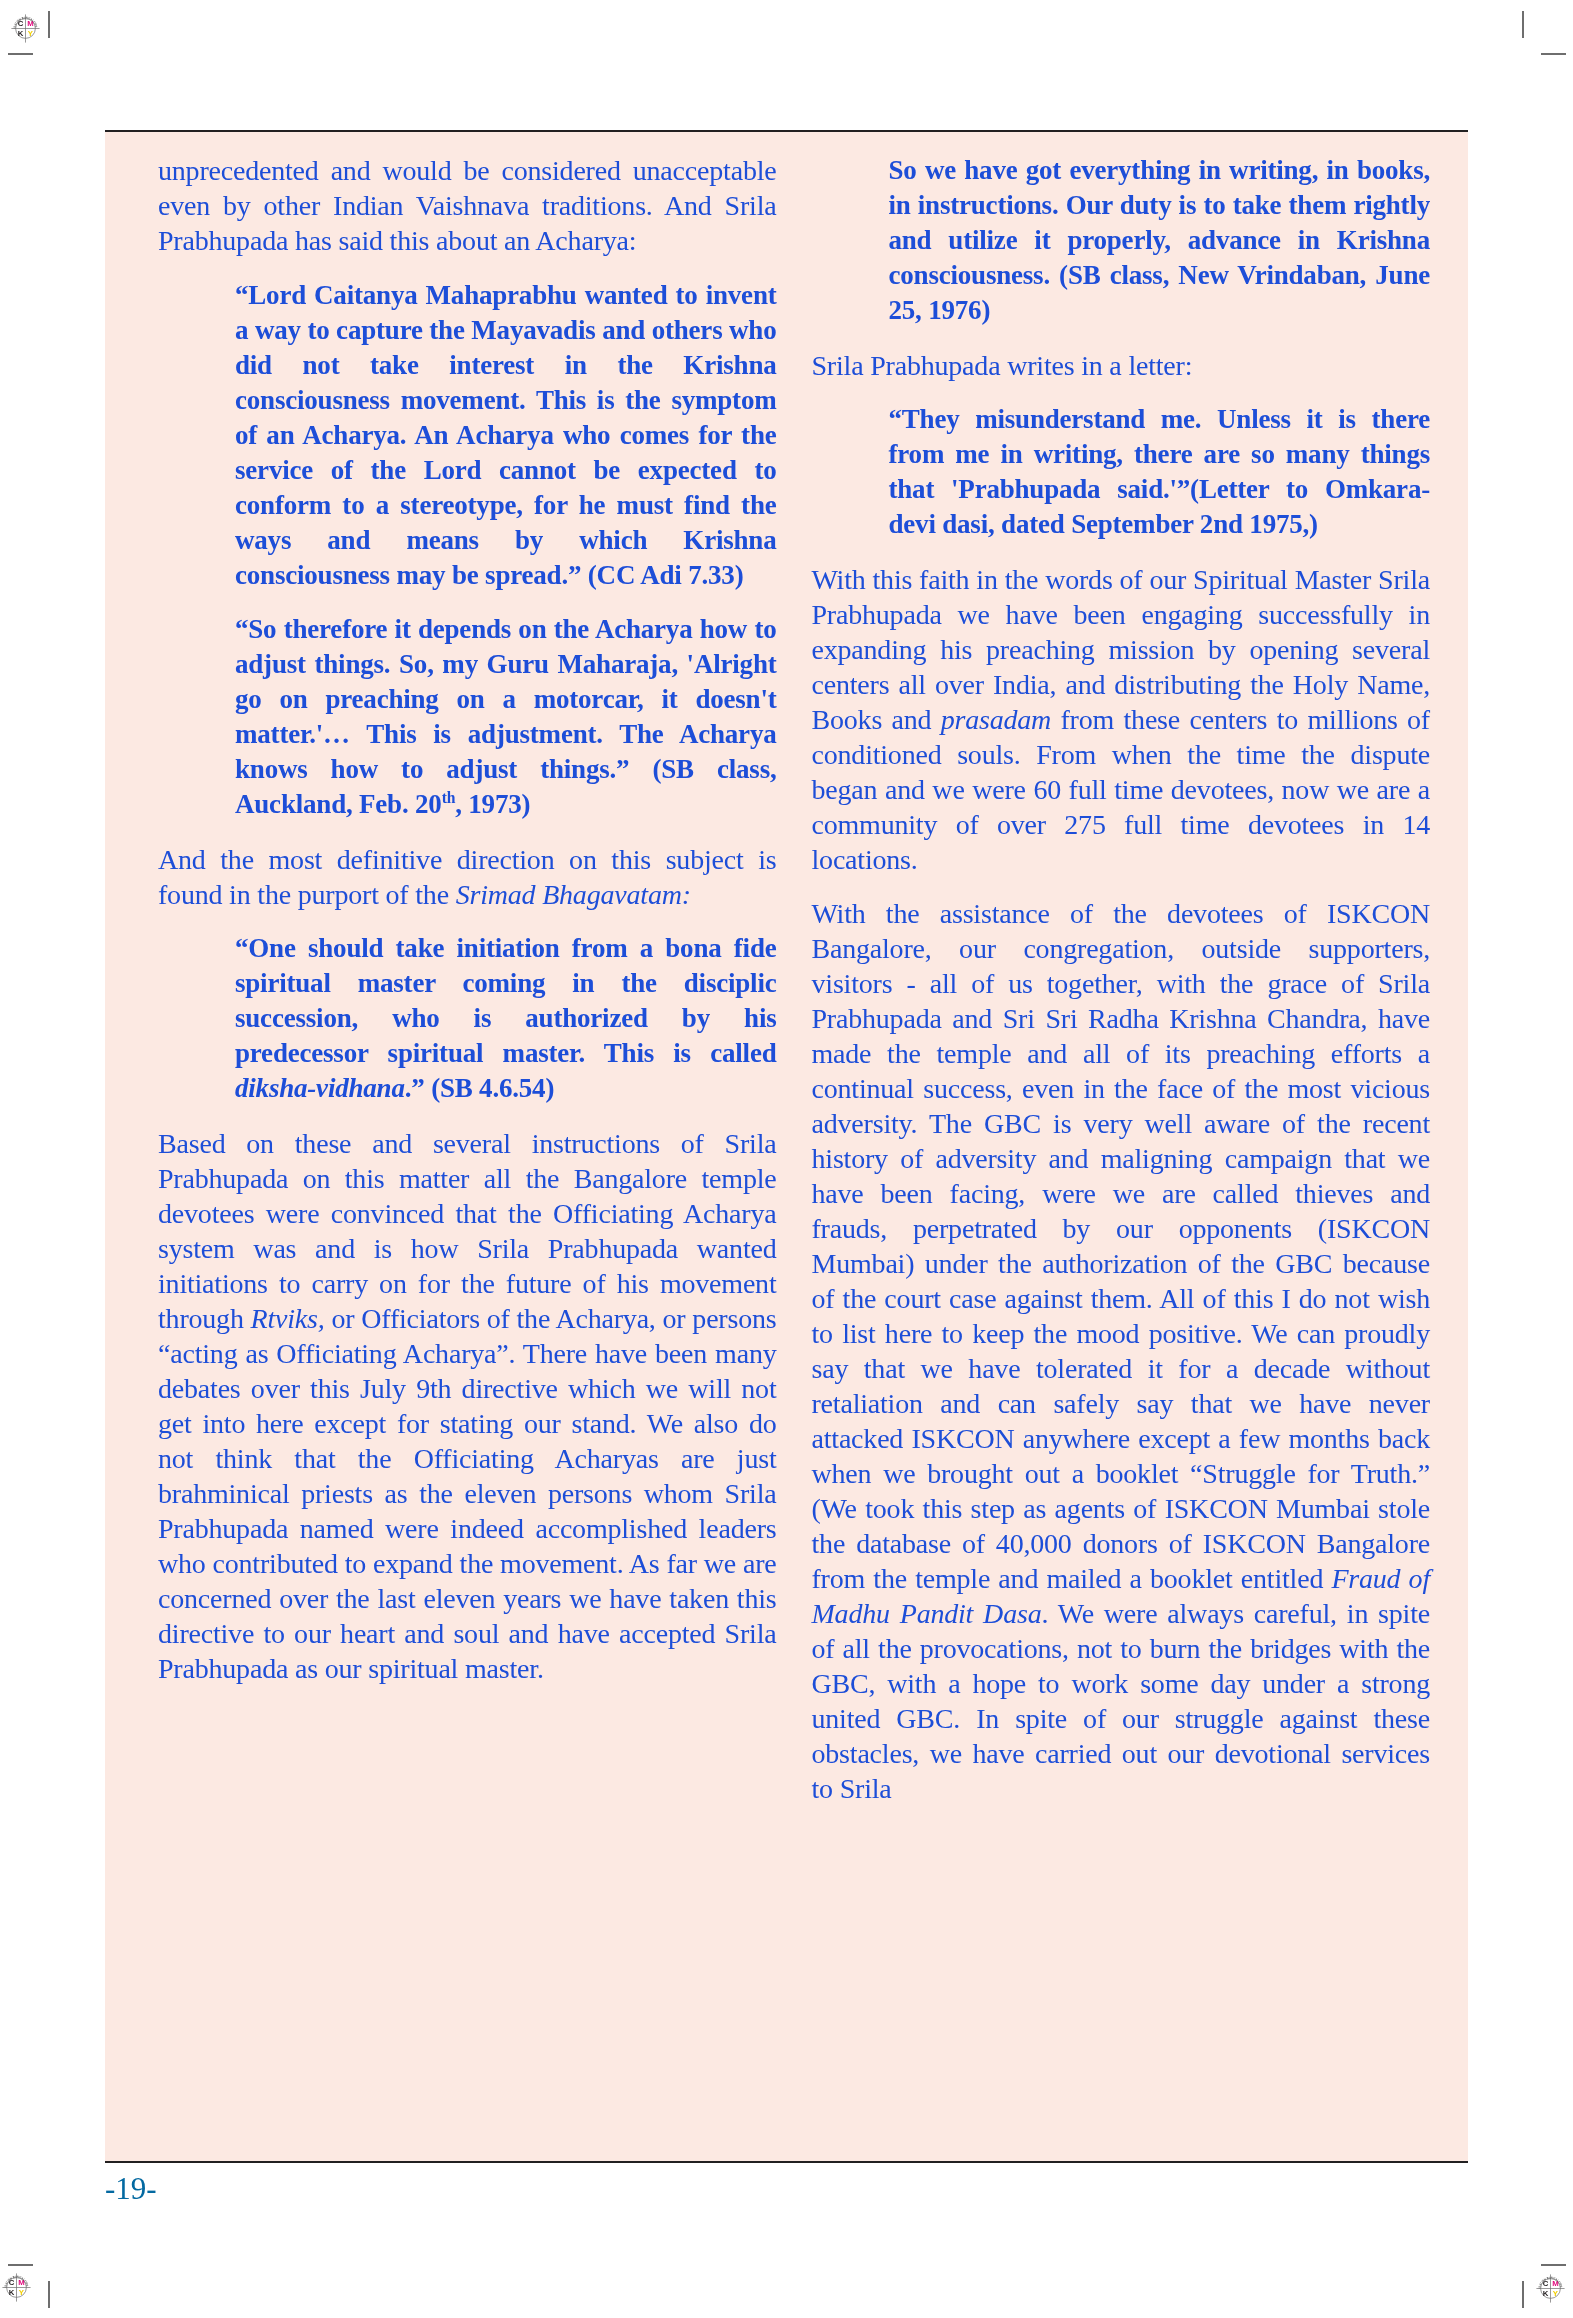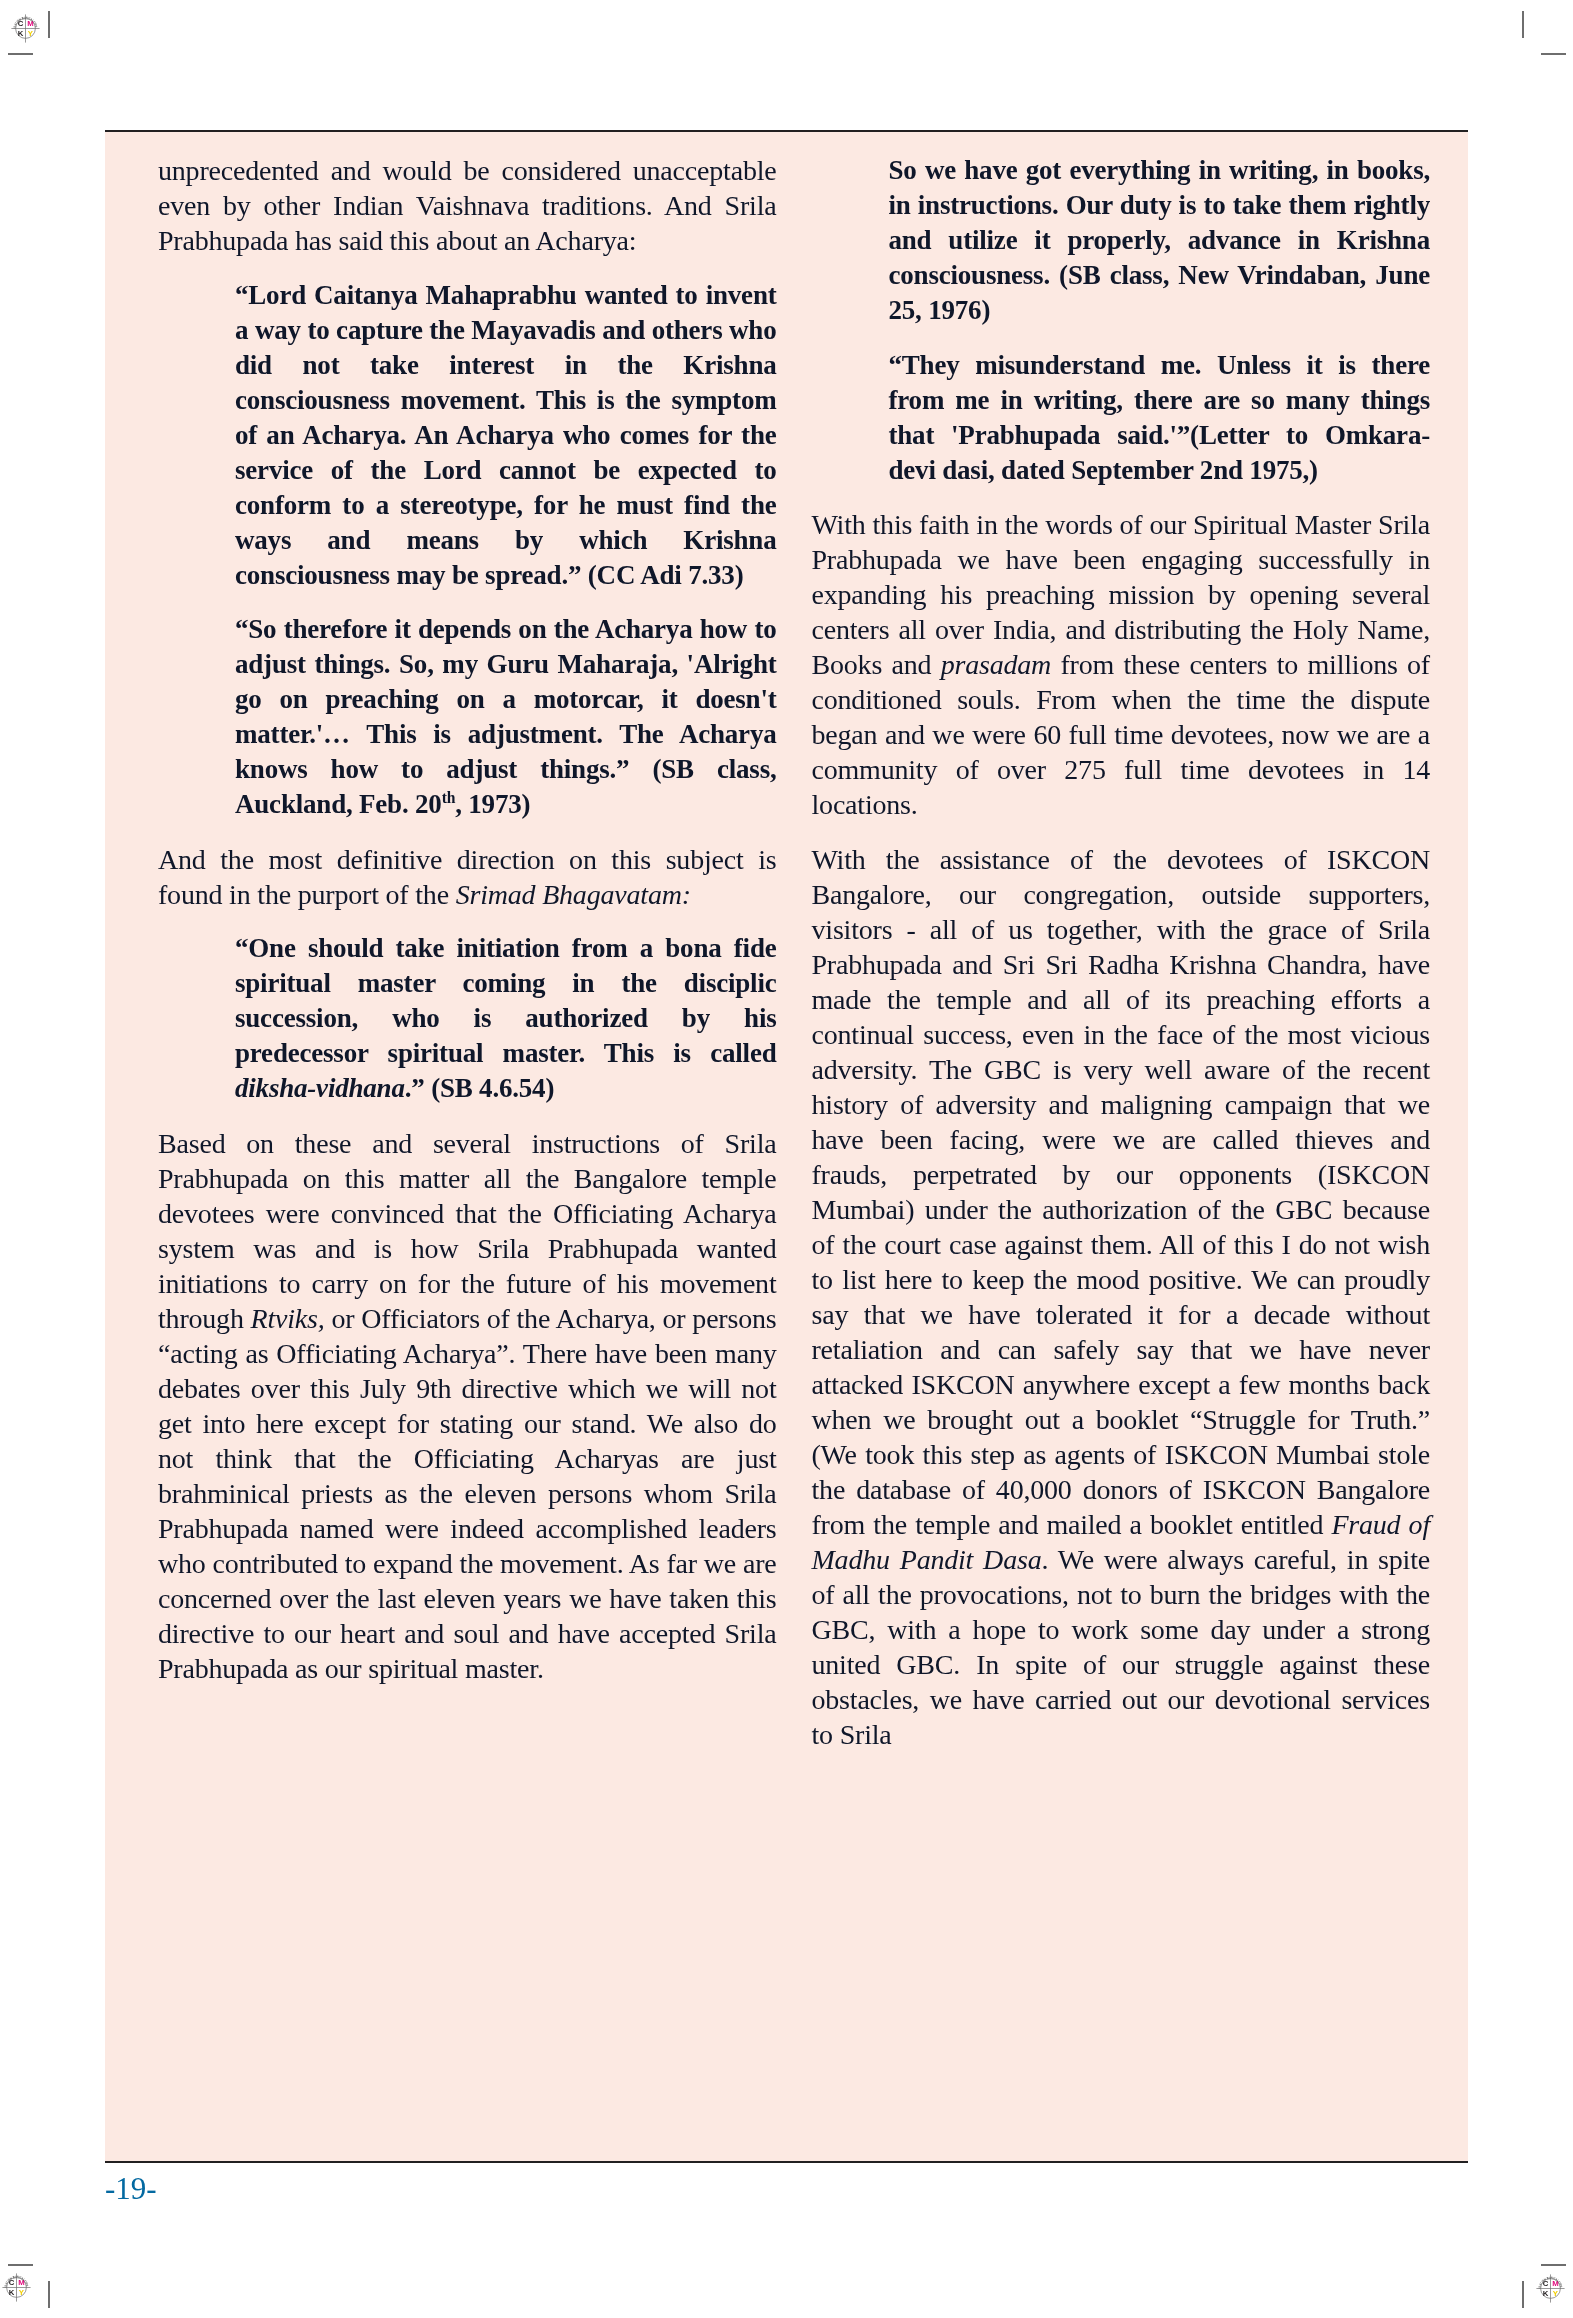--- a/index.html
+++ b/index.html
@@ -32,21 +32,21 @@
   .col{
     flex:1 1 0;
     min-width:0;
   }
   .para{
     margin:0 0 19.6px 0;
     font-size:28px;
     line-height:35px;
     letter-spacing:-0.2px;
     text-align:justify;
-    color:#0f172a;
+    color:#1d4ed8;
   }
   .para.quote{
     margin-left:77px;
     font-weight:700;
     font-size:27px;
   }
   .para:last-child{margin-bottom:13px;}
   .para sup{font-size:0.58em;line-height:0;}
   .page-number{
     position:absolute;
@@ -96,20 +96,21 @@
   <div class="col" id="col-left">
       <p class="para"><span>unprecedented and would be considered unacceptable even by other Indian Vaishnava traditions. And Srila Prabhupada has said this about an Acharya:</span></p>
       <p class="para quote"><span>“Lord Caitanya Mahaprabhu wanted to invent a way to capture the Mayavadis and others who did not take interest in the Krishna consciousness movement. This is the symptom of an Acharya. An Acharya who comes for the service of the Lord cannot be expected to conform to a stereotype, for he must find the ways and means by which Krishna consciousness may be spread.” (CC Adi 7.33)</span></p>
       <p class="para quote"><span>“So therefore it depends on the Acharya how to adjust things. So, my Guru Maharaja, 'Alright go on preaching on a motorcar, it doesn't matter.'… This is adjustment. The Acharya knows how to adjust things.” (SB class, Auckland, Feb. 20</span><sup>th</sup><span>, 1973)</span></p>
       <p class="para"><span>And the most definitive direction on this subject is found in the purport of the </span><span style="font-style: italic;">Srimad Bhagavatam:</span></p>
       <p class="para quote"><span>“One should take initiation from a bona fide spiritual master coming in the disciplic succession, who is authorized by his predecessor spiritual master. This is called </span><span style="font-style: italic; margin-top: 6px;">diksha-vidhana</span><span>.” (SB 4.6.54)</span></p>
       <p class="para"><span>Based on these and several instructions of Srila Prabhupada on this matter all the Bangalore temple devotees were convinced that the Officiating Acharya system was and is how Srila Prabhupada wanted initiations to carry on for the future of his movement through </span><span style="font-style: italic;">Rtviks,</span><span> or Officiators of the Acharya, or persons “acting as Officiating Acharya”. There have been many debates over this July 9th directive which we will not get into here except for stating our stand. We also do not think that the Officiating Acharyas are just brahminical priests as the eleven persons whom Srila Prabhupada named were indeed accomplished leaders who contributed to expand the movement. As far we are concerned over the last eleven years we have taken this directive to our heart and soul and have accepted Srila Prabhupada as our spiritual master.</span></p>
     </div>
   <div class="col" id="col-right">
       <p class="para quote"><span>So we have got everything in writing, in books, in instructions. Our duty is to take them rightly and utilize it properly, advance in Krishna consciousness. (SB class, New Vrindaban, June 25, 1976)</span></p>
+      <p class="para"><span>Srila Prabhupada writes in a letter:</span></p>
       <p class="para quote"><span>“They misunderstand me. Unless it is there from me in writing, there are so many things that 'Prabhupada said.'”(Letter to Omkara-devi dasi, dated September 2nd 1975,)</span></p>
       <p class="para"><span>With this faith in the words of our Spiritual Master Srila Prabhupada we have been engaging successfully in expanding his preaching mission by opening several centers all over India, and distributing the Holy Name, Books and </span><span style="font-style: italic;">prasadam</span><span> from these centers to millions of conditioned souls. From when the time the dispute began and we were 60 full time devotees, now we are a community of over 275 full time devotees in 14 locations.</span></p>
       <p class="para"><span>With the assistance of the devotees of ISKCON Bangalore, our congregation, outside supporters, visitors - all of us together, with the grace of Srila Prabhupada and Sri Sri Radha Krishna Chandra, have made the temple and all of its preaching efforts a continual success, even in the face of the most vicious adversity. The GBC is very well aware of the recent history of adversity and maligning campaign that we have been facing, were we are called thieves and frauds, perpetrated by our opponents (ISKCON Mumbai) under the authorization of the GBC because of the court case against them. All of this I do not wish to list here to keep the mood positive. We can proudly say that we have tolerated it for a decade without retaliation and can safely say that we have never attacked ISKCON anywhere except a few months back when we brought out a booklet “Struggle for Truth.” (We took this step as agents of ISKCON Mumbai stole the database of 40,000 donors of ISKCON Bangalore from the temple and mailed a booklet entitled </span><span style="font-style: italic;">Fraud of Madhu Pandit Dasa</span><span>. We were always careful, in spite of all the provocations, not to burn the bridges with the GBC, with a hope to work some day under a strong united GBC. In spite of our struggle against these obstacles, we have carried out our devotional services to Srila</span></p>
     </div>
 </div>
 
 <div class="page-number">-19-</div>
 
 <svg class="regmark" style="left:1.4px;top:2272px;" viewBox="0 0 44 44">
   <defs>

